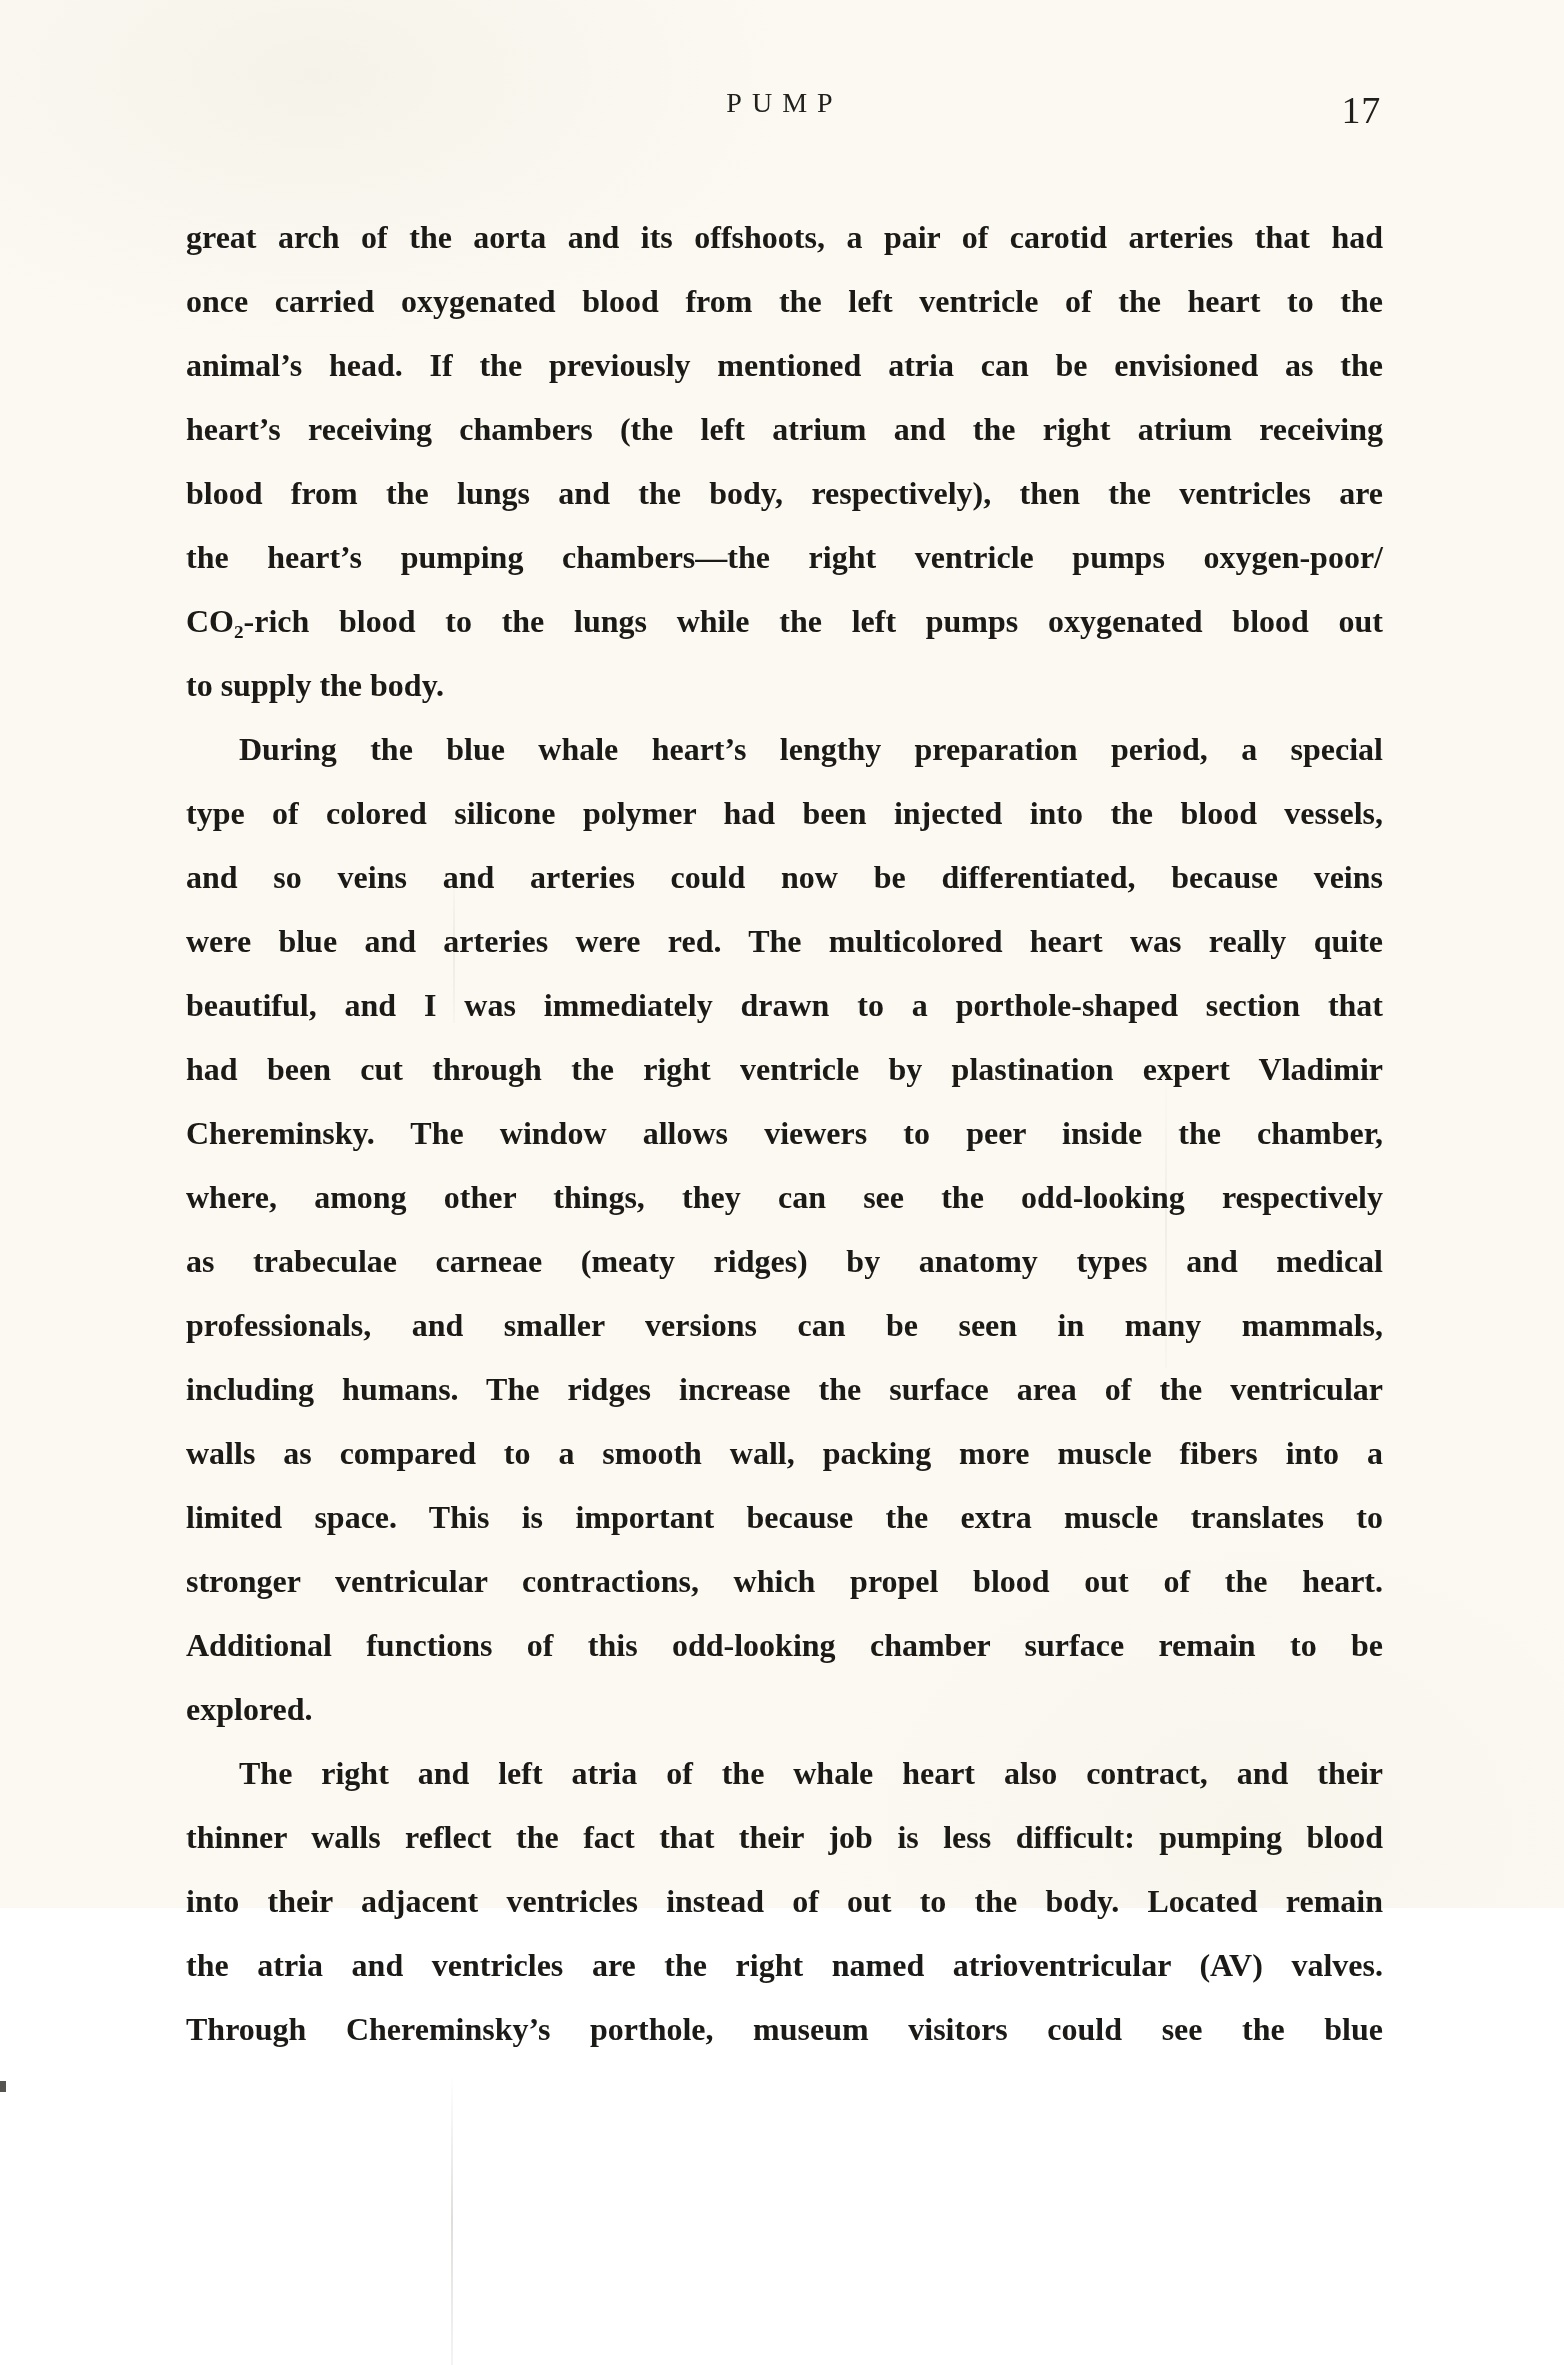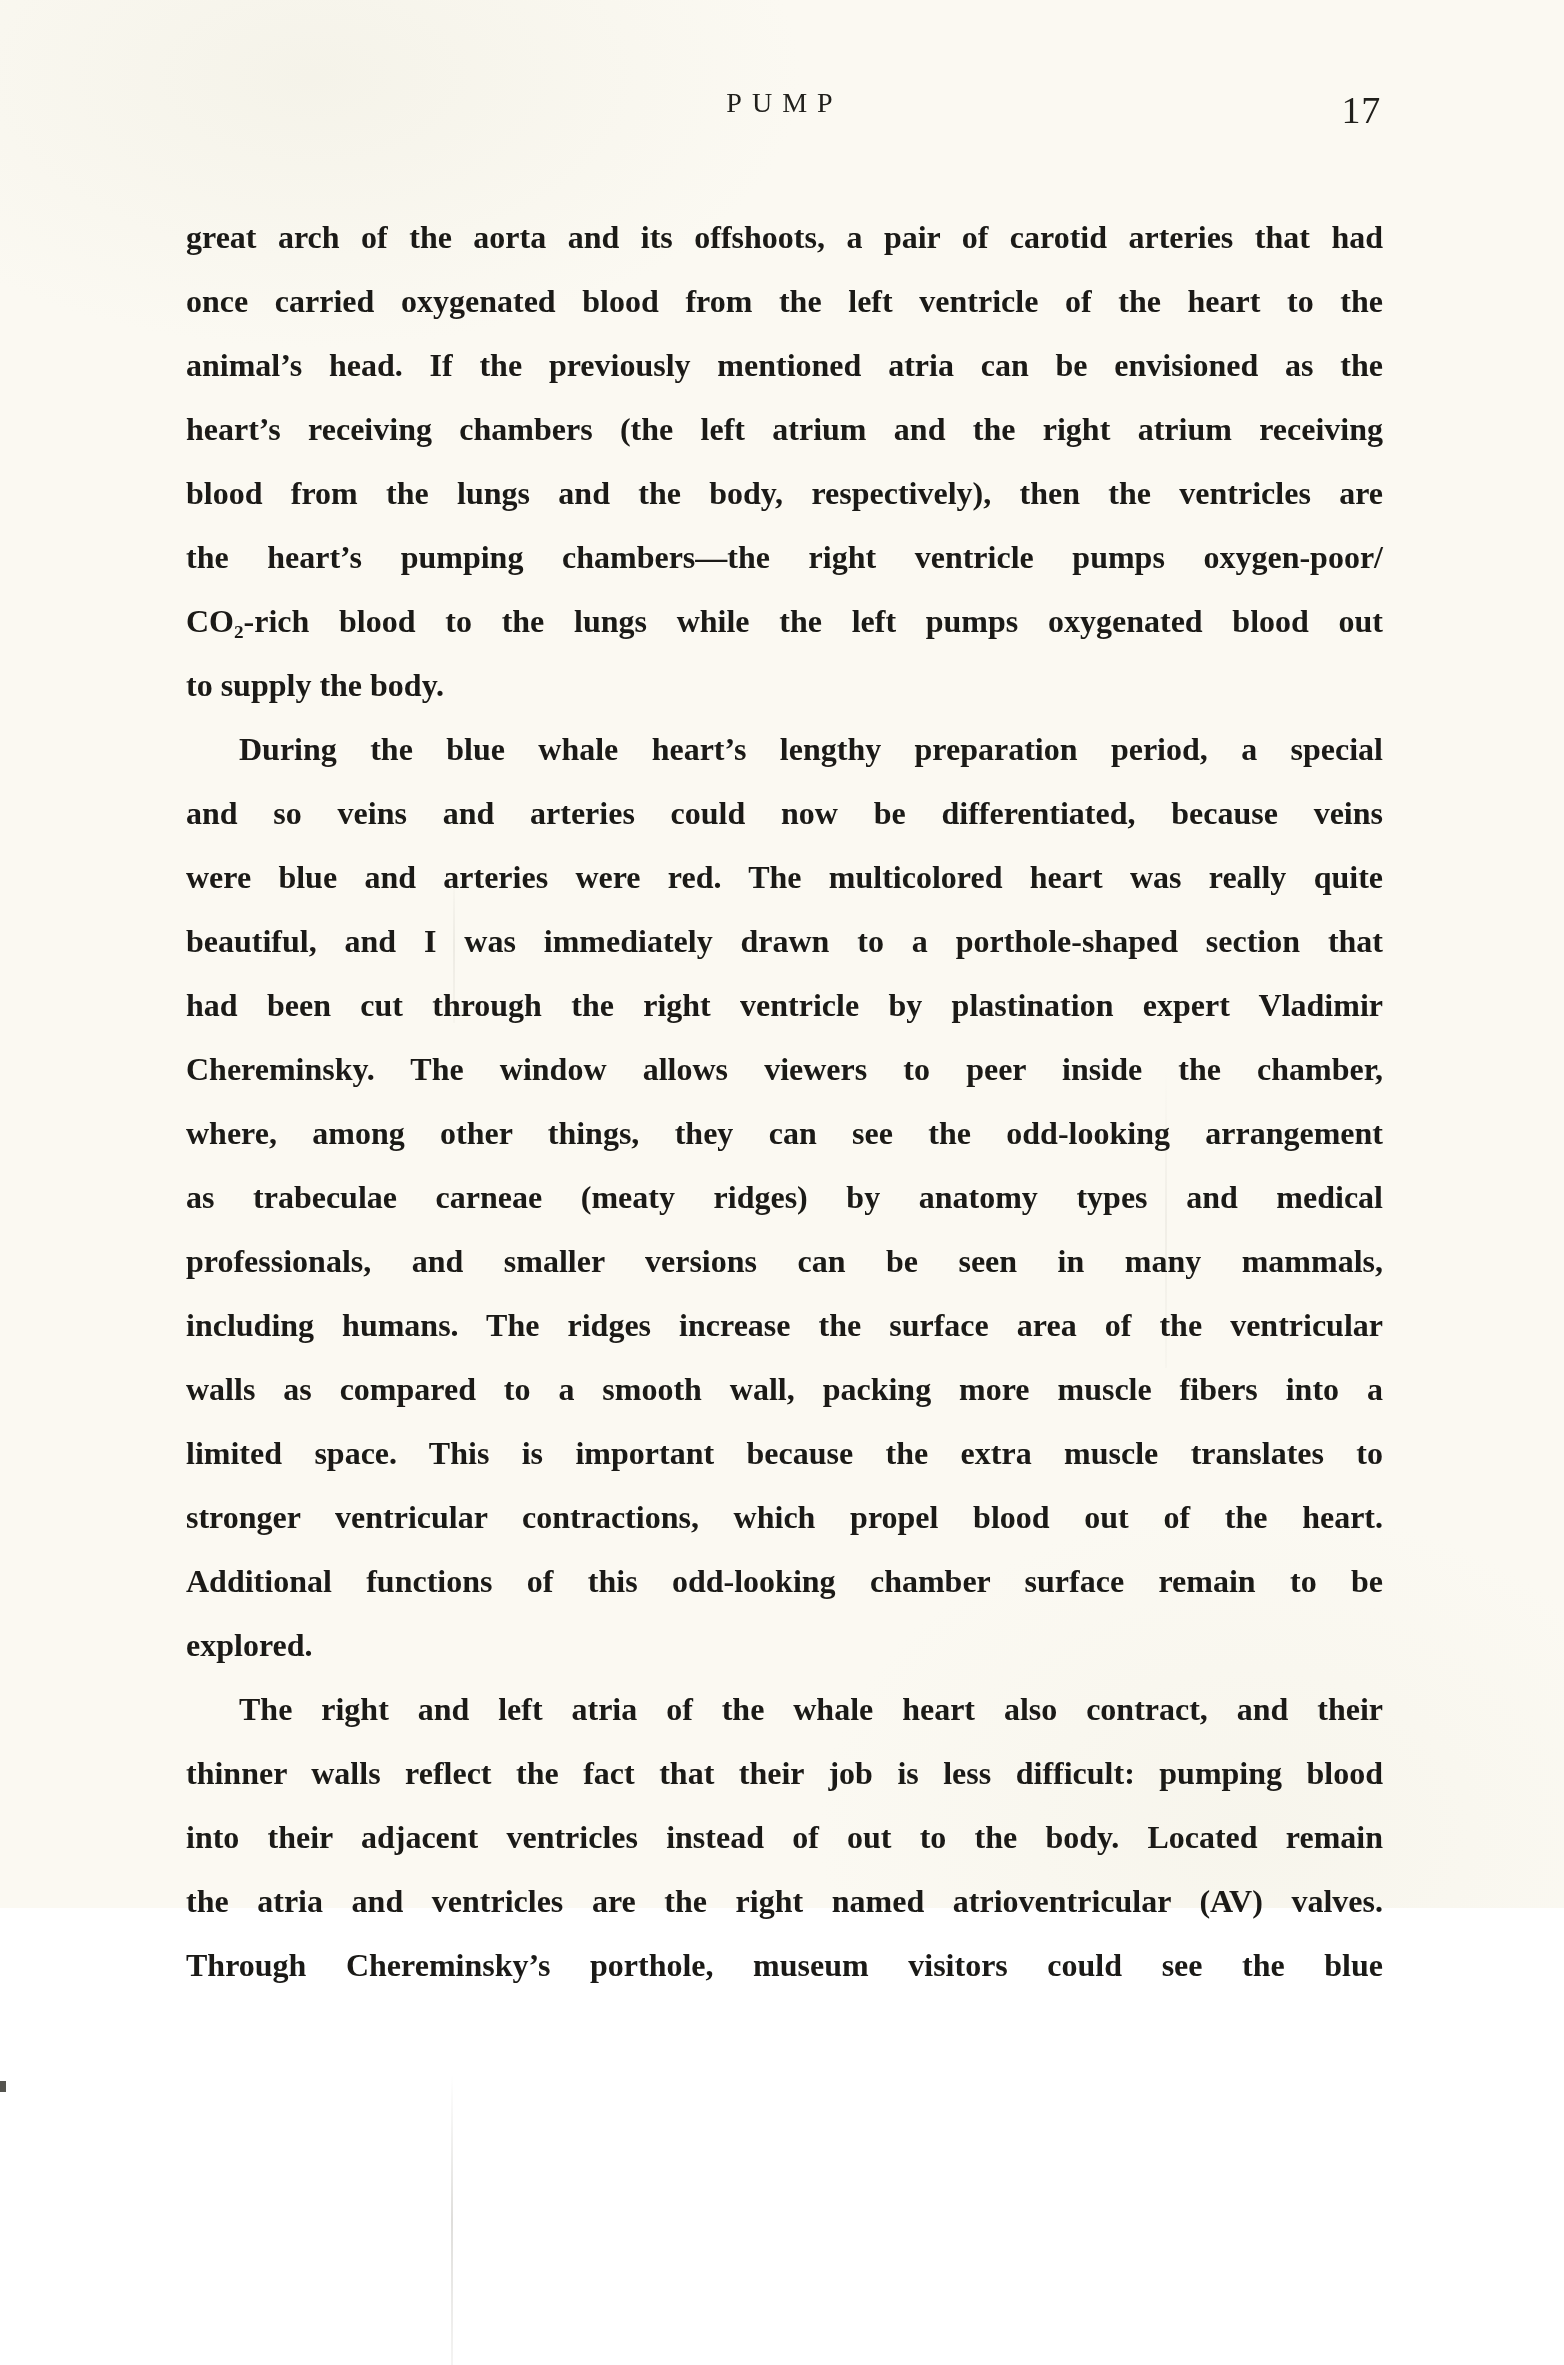--- a/index.html
+++ b/index.html
@@ -103,26 +103,27 @@
     <div class="line">great arch of the aorta and its offshoots, a pair of carotid arteries that had</div>
     <div class="line">once carried oxygenated blood from the left ventricle of the heart to the</div>
     <div class="line">animal’s head. If the previously mentioned atria can be envisioned as the</div>
     <div class="line">heart’s receiving chambers (the left atrium and the right atrium receiving</div>
     <div class="line">blood from the lungs and the body, respectively), then the ventricles are</div>
     <div class="line">the heart’s pumping chambers—the right ventricle pumps oxygen-poor/</div>
     <div class="line">CO₂-rich blood to the lungs while the left pumps oxygenated blood out</div>
     <div class="line short">to supply the body.</div>
 
     <div class="line indent">During the blue whale heart’s lengthy preparation period, a special</div>
+    <div class="line">type of colored silicone polymer had been injected into the blood vessels,</div>
     <div class="line">and so veins and arteries could now be differentiated, because veins</div>
     <div class="line">were blue and arteries were red. The multicolored heart was really quite</div>
     <div class="line">beautiful, and I was immediately drawn to a porthole-shaped section that</div>
     <div class="line">had been cut through the right ventricle by plastination expert Vladimir</div>
     <div class="line">Chereminsky. The window allows viewers to peer inside the chamber,</div>
-    <div class="line">where, among other things, they can see the odd-looking arrangement</div>
+    <div class="line">where, among other things, they can see the odd-looking respectively</div>
     <div class="line">as trabeculae carneae (meaty ridges) by anatomy types and medical</div>
     <div class="line">professionals, and smaller versions can be seen in many mammals,</div>
     <div class="line">including humans. The ridges increase the surface area of the ventricular</div>
     <div class="line">walls as compared to a smooth wall, packing more muscle fibers into a</div>
     <div class="line">limited space. This is important because the extra muscle translates to</div>
     <div class="line">stronger ventricular contractions, which propel blood out of the heart.</div>
     <div class="line">Additional functions of this odd-looking chamber surface remain to be</div>
     <div class="line short">explored.</div>
 
     <div class="line indent">The right and left atria of the whale heart also contract, and their</div>

